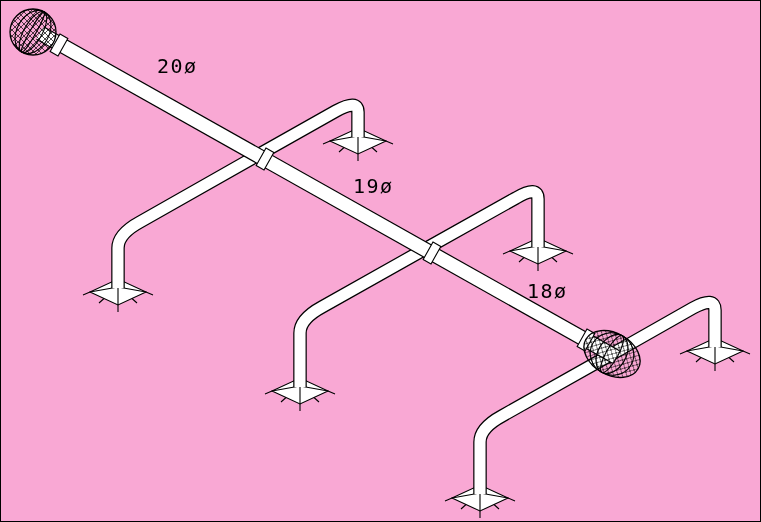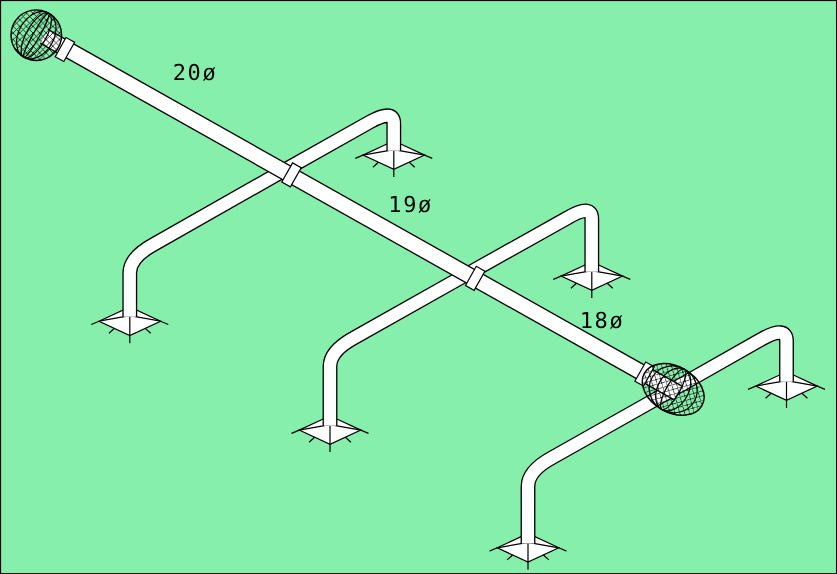--- a/index.html
+++ b/index.html
@@ -1,16 +1,16 @@
 <!DOCTYPE html>
 <html><head>
 <meta charset="utf-8">
 <style>
   html,body{margin:0;padding:0;background:#ffffff;}
-  .stage{width:761px;height:522px;position:relative;background:#86efac;overflow:hidden;}
+  .stage{width:761px;height:522px;position:relative;background:#f9a8d4;overflow:hidden;}
   svg{display:block;}
   .pipe-out{fill:none;stroke:#000;stroke-width:13.5;stroke-linejoin:round;stroke-linecap:butt;}
   .pipe-in{fill:none;stroke:#fff;stroke-width:11.1;stroke-linejoin:round;stroke-linecap:butt;}
   .main-out{fill:none;stroke:#000;stroke-width:15.5;stroke-linejoin:round;stroke-linecap:butt;}
   .main-in{fill:none;stroke:#fff;stroke-width:13.1;stroke-linejoin:round;stroke-linecap:butt;}
   .thin{stroke:#000;stroke-width:1.1;fill:none;}
   .collar{fill:#ffffff;stroke:#000;stroke-width:1.1;}
   .dim{font-family:"DejaVu Sans Mono","Liberation Mono",monospace;font-size:20px;fill:#000;letter-spacing:1.5px;}
 </style>
 </head>

